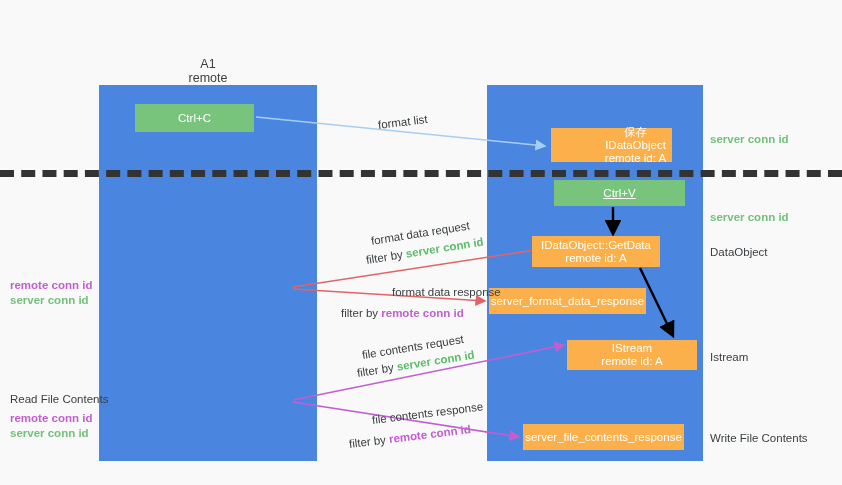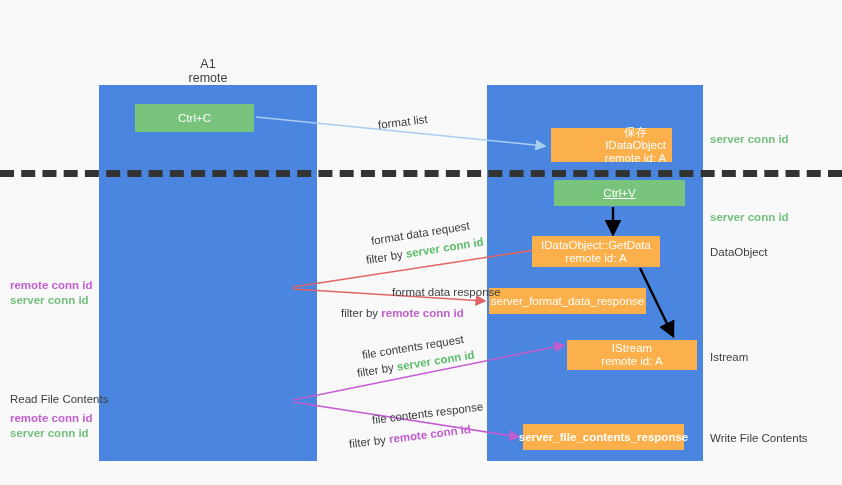--- a/index.html
+++ b/index.html
@@ -38,21 +38,21 @@
   .box.orange{background:#fbb04b;}
 
   #box-ctrlc{left:135px;top:104px;width:119px;height:28px;}
   #box-ctrlv{left:554px;top:180px;width:131px;height:26px;text-decoration:underline;}
   #box-idataobject{left:551px;top:128px;width:121px;height:34px;padding-left:48px;}
   #box-getdata{left:532px;top:236px;width:128px;height:31px;}
   #box-istream{left:567px;top:340px;width:130px;height:30px;}
   #box-fmt-req{left:130px;top:277px;width:159px;height:26px;}
   #box-fmt-resp{left:489px;top:288px;width:157px;height:26px;}
   #box-file-req{left:130px;top:392px;width:159px;height:26px;}
-  #box-file-resp{left:523px;top:424px;width:161px;height:26px;font-weight:bold;}
+  #box-file-resp{left:523px;top:424px;width:161px;height:26px;}
 
   .dashed{
     position:absolute;left:0px;top:170px;width:842px;height:0;
     border-top:7px dashed #333333;
   }
 
   svg#wires{position:absolute;left:0;top:0;width:842px;height:485px;}
 
   .ann{
     position:absolute;font-size:11.5px;line-height:14px;color:#3c4043;

